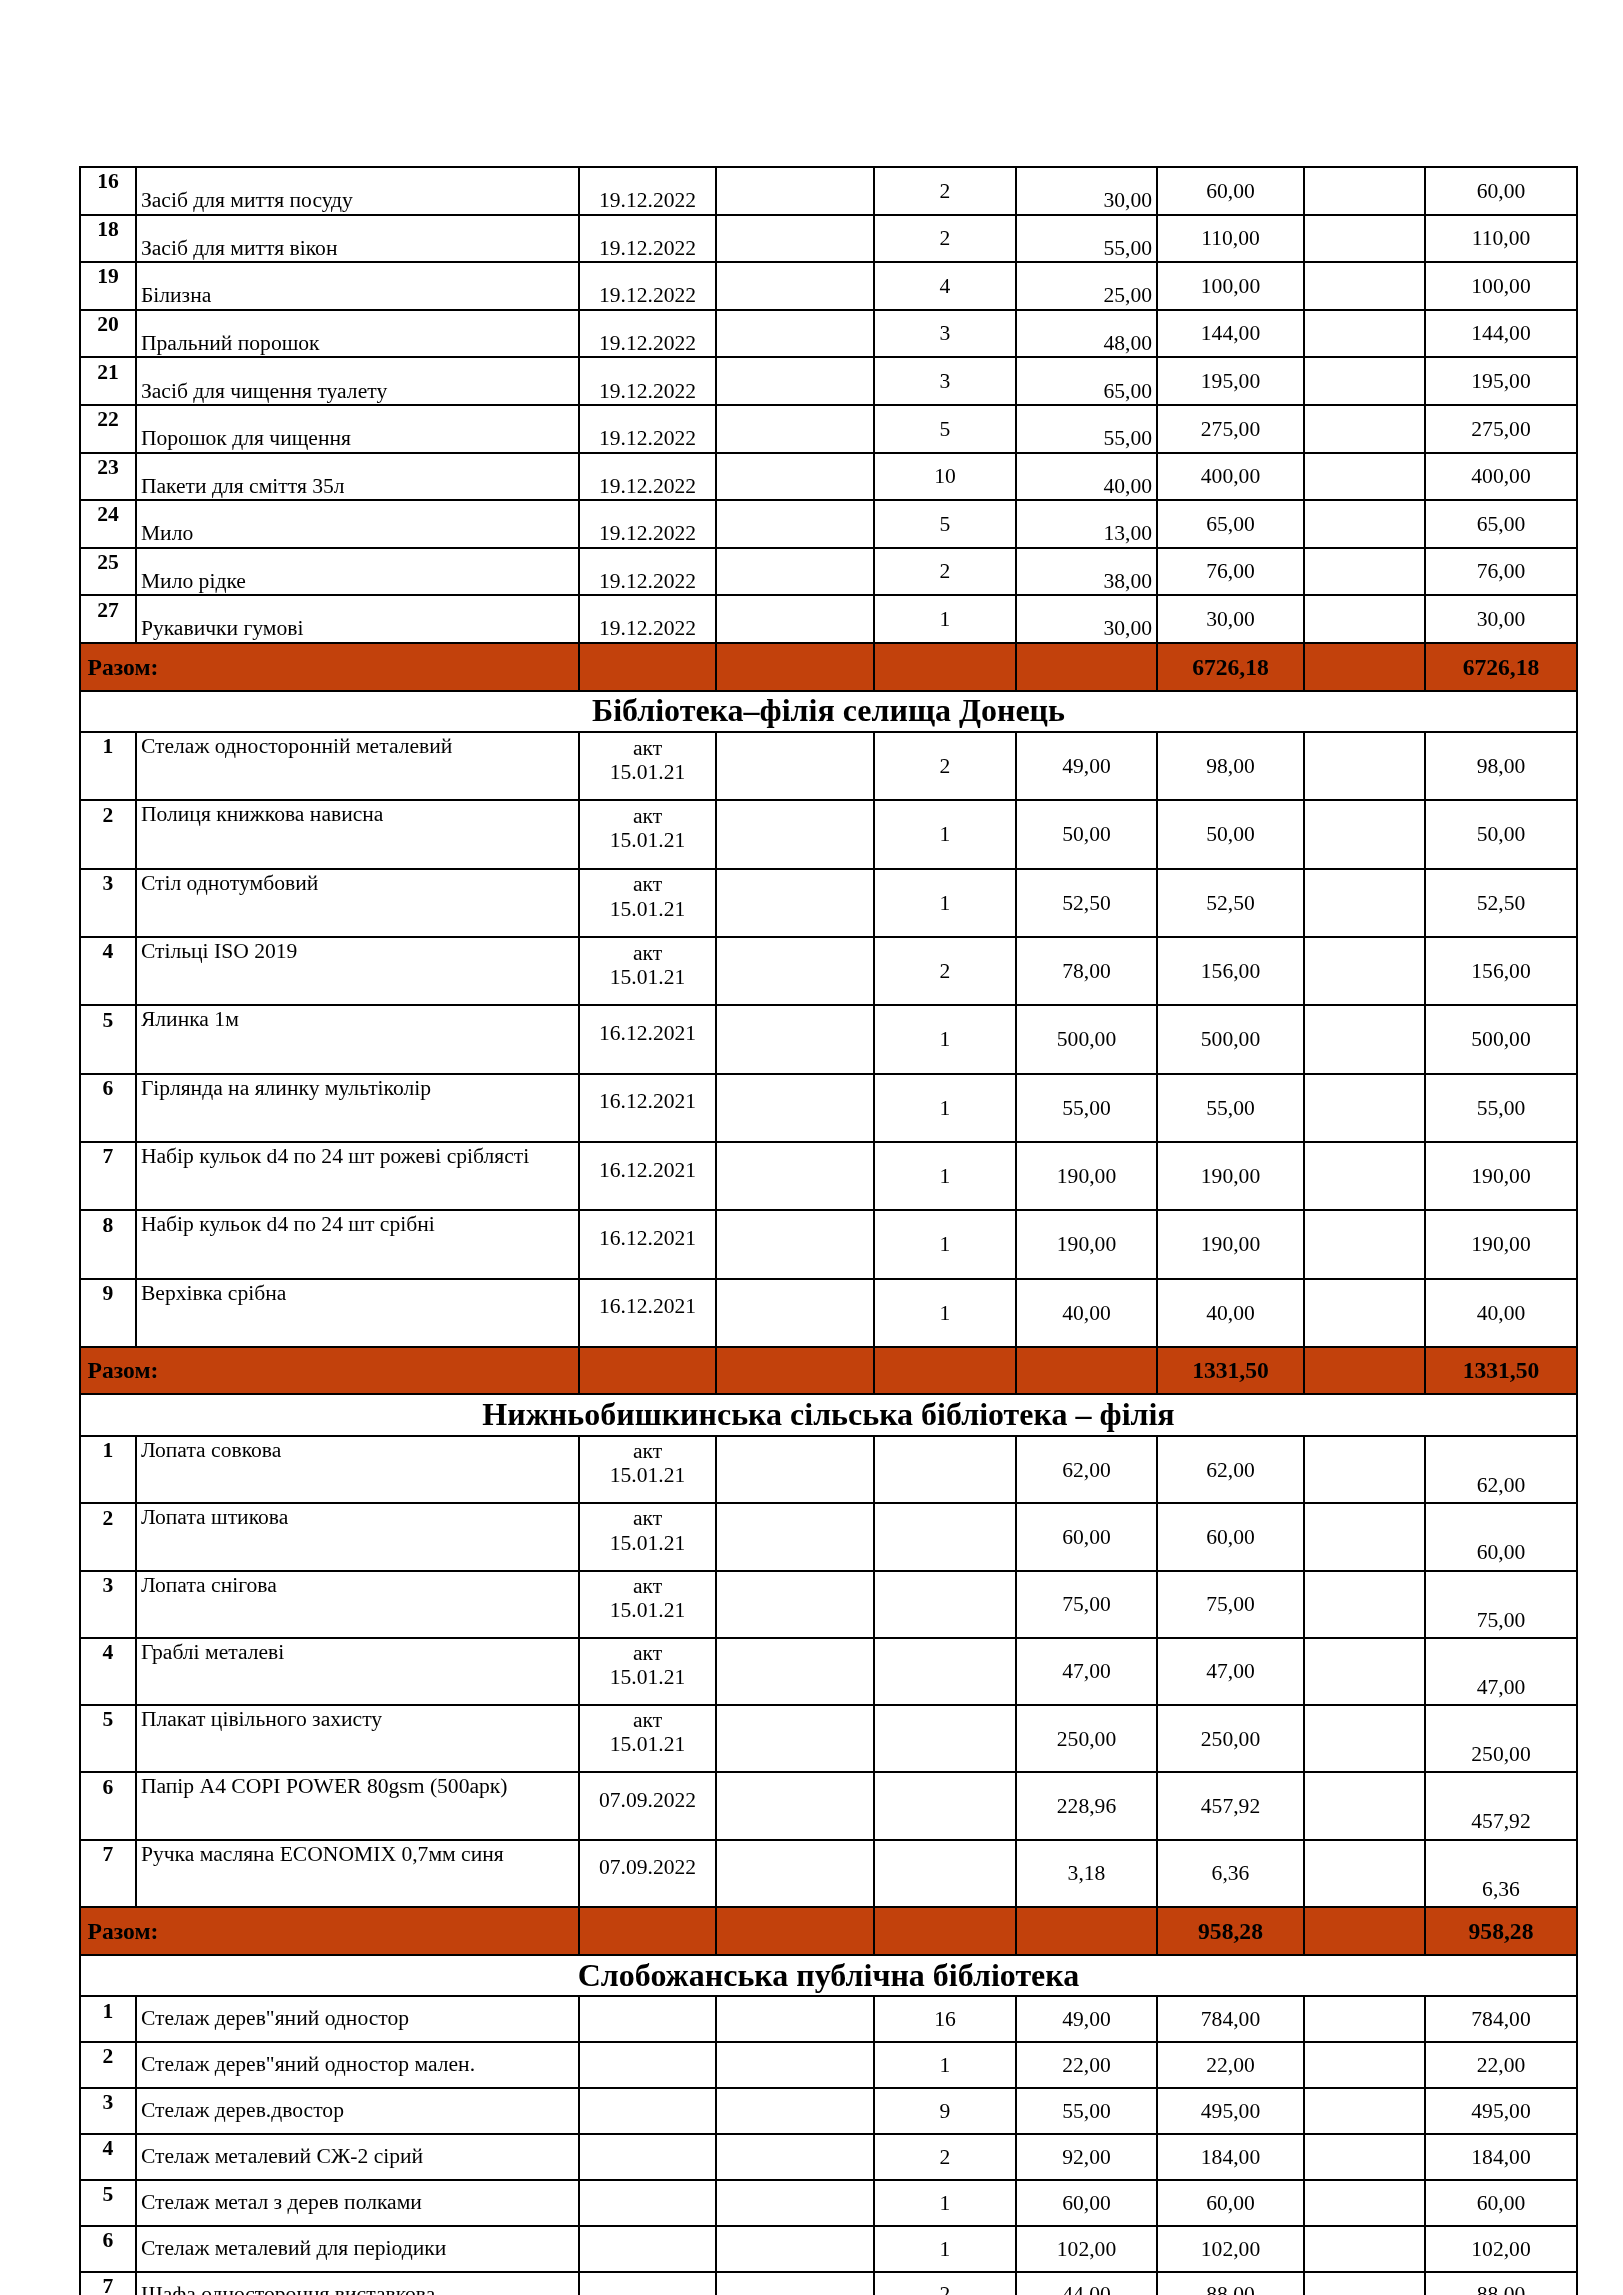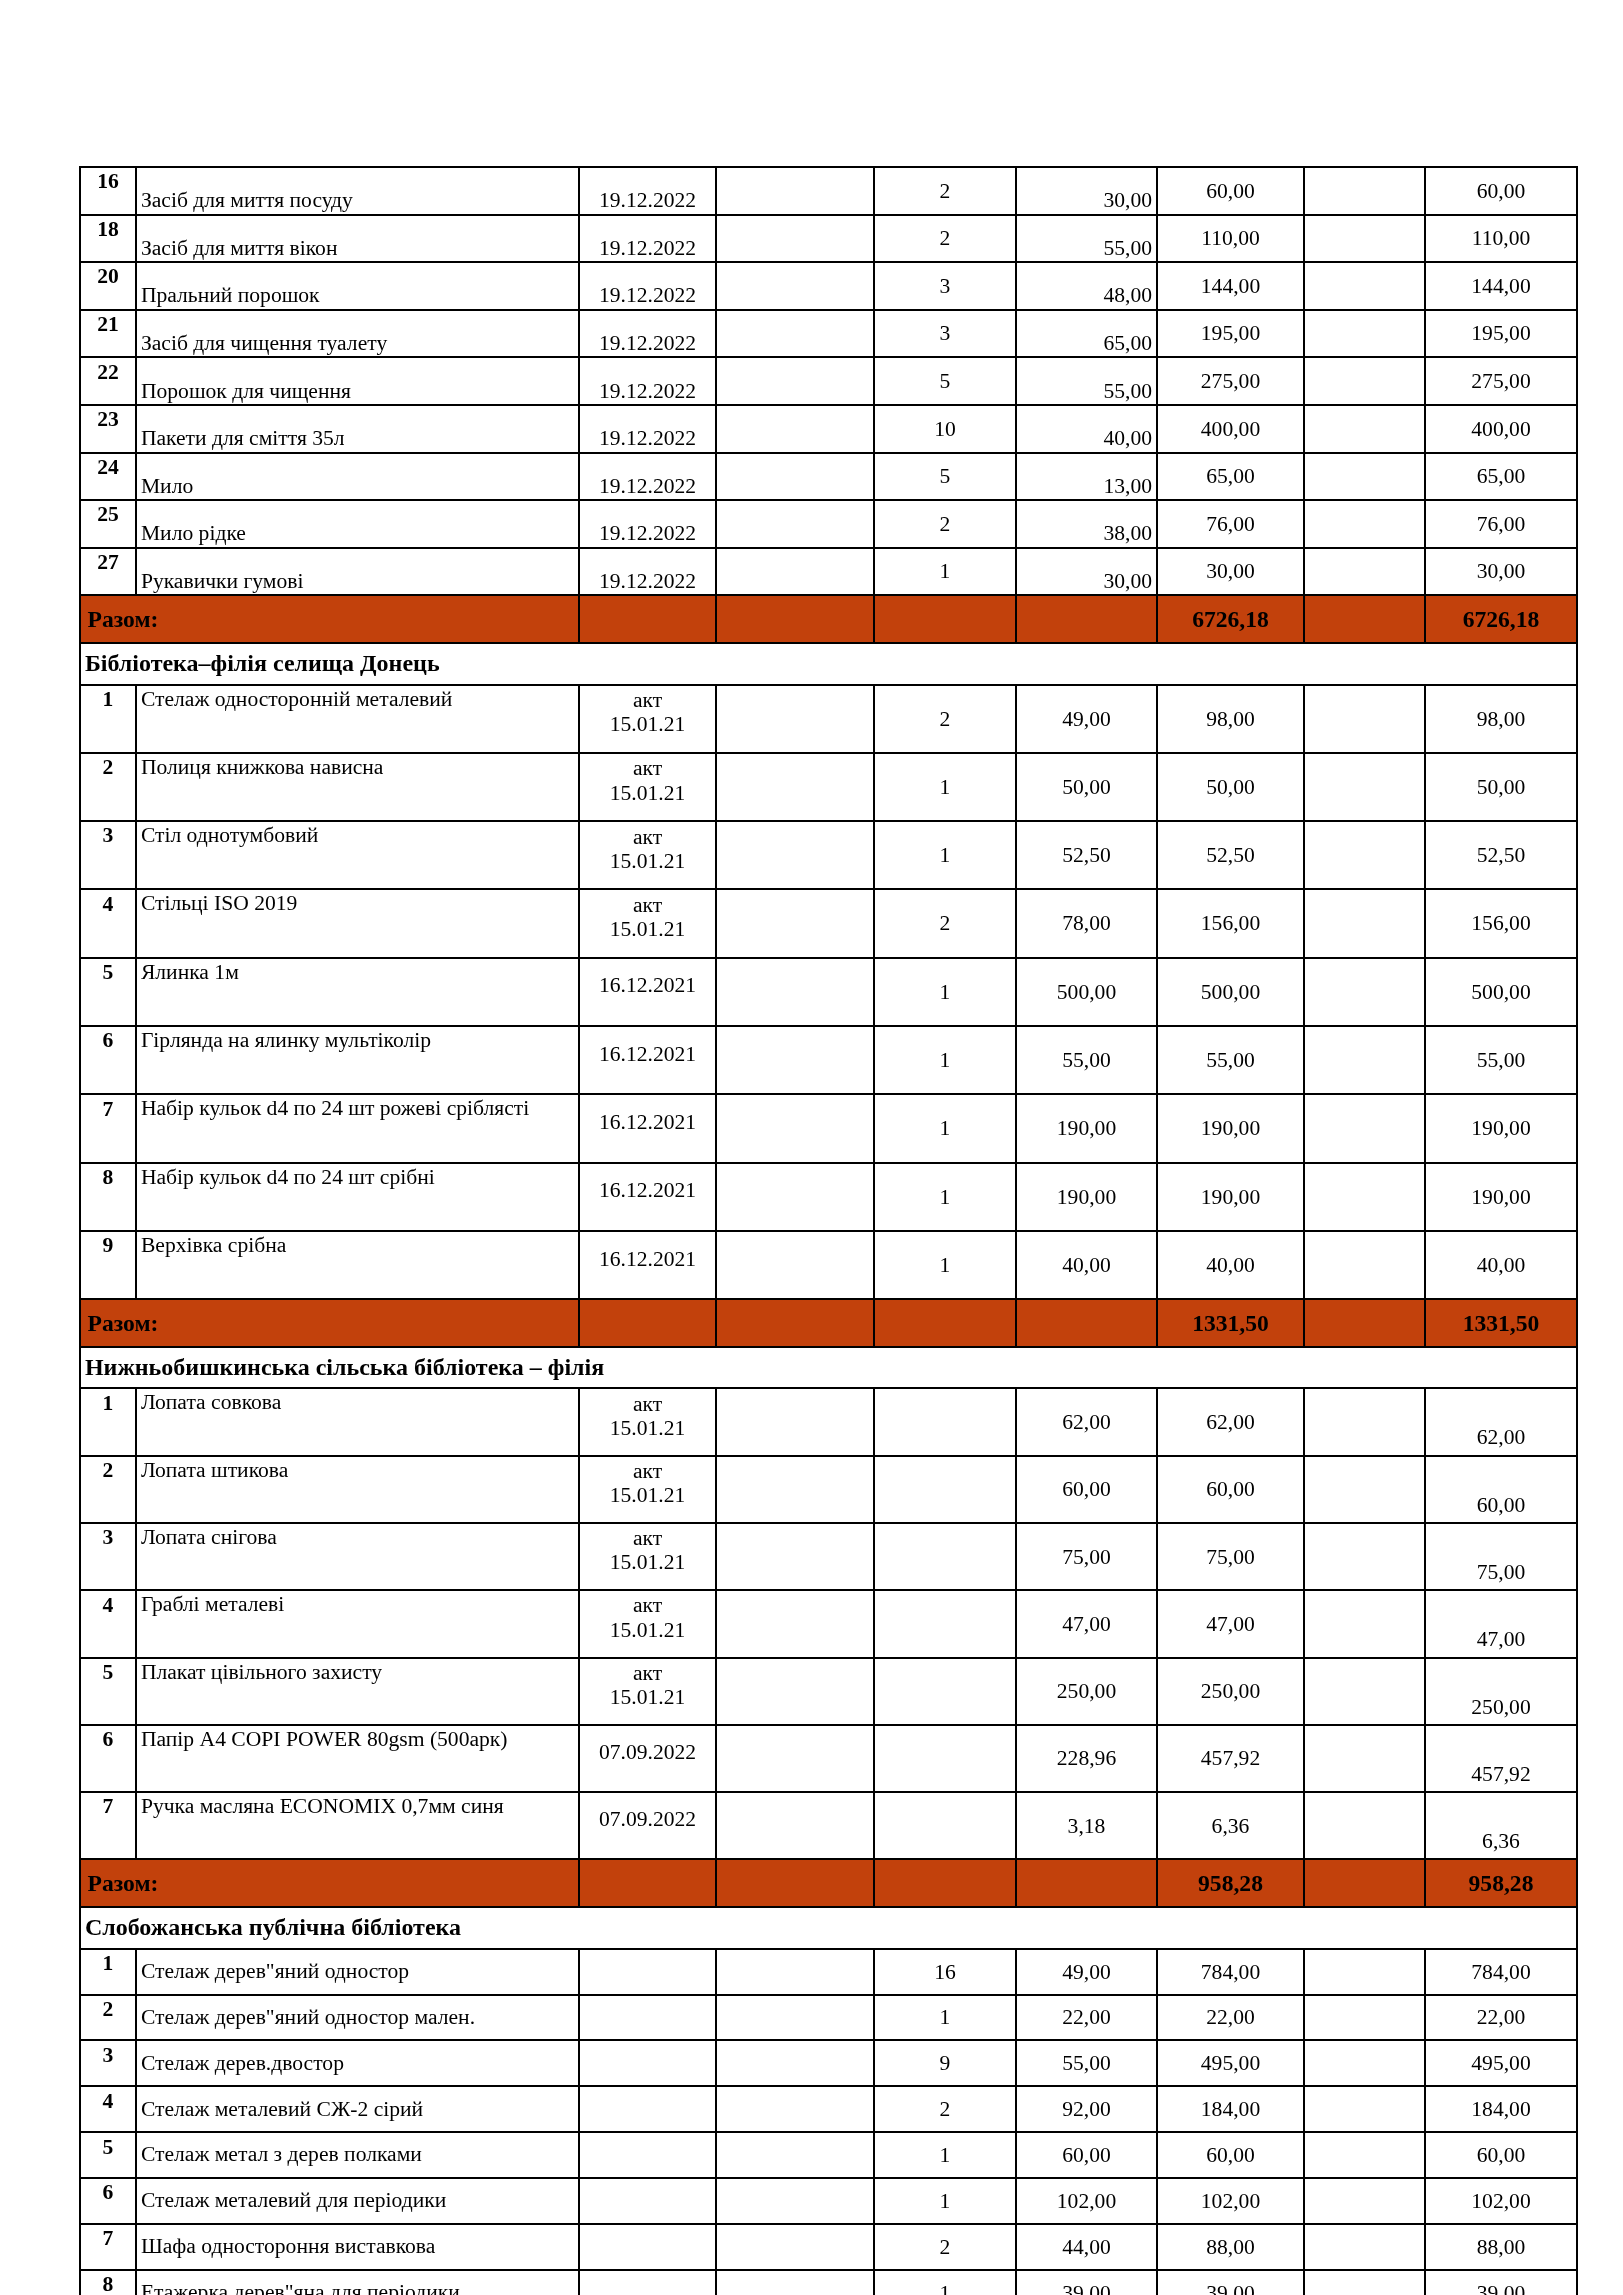--- a/index.html
+++ b/index.html
@@ -73,24 +73,24 @@
   }
   tr.total-row td.t-sum, tr.total-row td.t-sum2 {
     text-align: center;
     vertical-align: middle;
     font-size: 23.6px;
   }
 
   
   tr.section-header-row td {
     height: 37px;
-    text-align: left;
+    text-align: center;
     vertical-align: middle;
     font-weight: bold;
-    font-size: 24px;
+    font-size: 32px;
     background: #ffffff;
   }
 </style>
 </head>
 <body>
 
 <div class="sheet">
   <table class="inv">
     <colgroup>
       <col style="width:56px">
@@ -120,20 +120,31 @@
     <td class="c-name">Засіб для миття вікон</td>
     <td class="c-date">19.12.2022</td>
     <td class="c-blank1"></td>
     <td class="c-qty">2</td>
     <td class="c-price">55,00</td>
     <td class="c-sum">110,00</td>
     <td class="c-blank2"></td>
     <td class="c-sum2">110,00</td>
   </tr>
         <tr class="s0">
+    <td class="c-num">19</td>
+    <td class="c-name">Білизна</td>
+    <td class="c-date">19.12.2022</td>
+    <td class="c-blank1"></td>
+    <td class="c-qty">4</td>
+    <td class="c-price">25,00</td>
+    <td class="c-sum">100,00</td>
+    <td class="c-blank2"></td>
+    <td class="c-sum2">100,00</td>
+  </tr>
+        <tr class="s0">
     <td class="c-num">20</td>
     <td class="c-name">Пральний порошок</td>
     <td class="c-date">19.12.2022</td>
     <td class="c-blank1"></td>
     <td class="c-qty">3</td>
     <td class="c-price">48,00</td>
     <td class="c-sum">144,00</td>
     <td class="c-blank2"></td>
     <td class="c-sum2">144,00</td>
   </tr>

